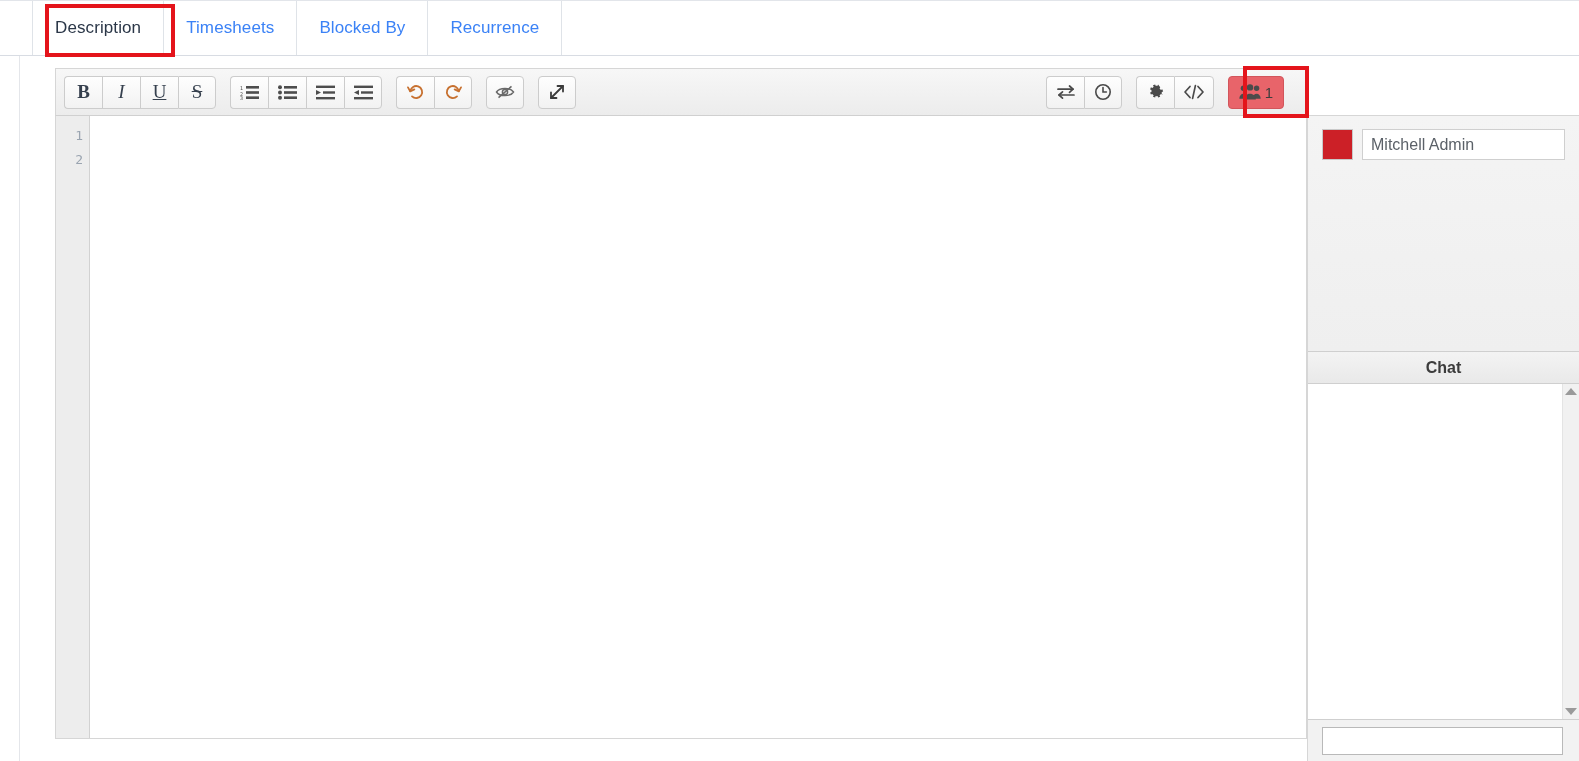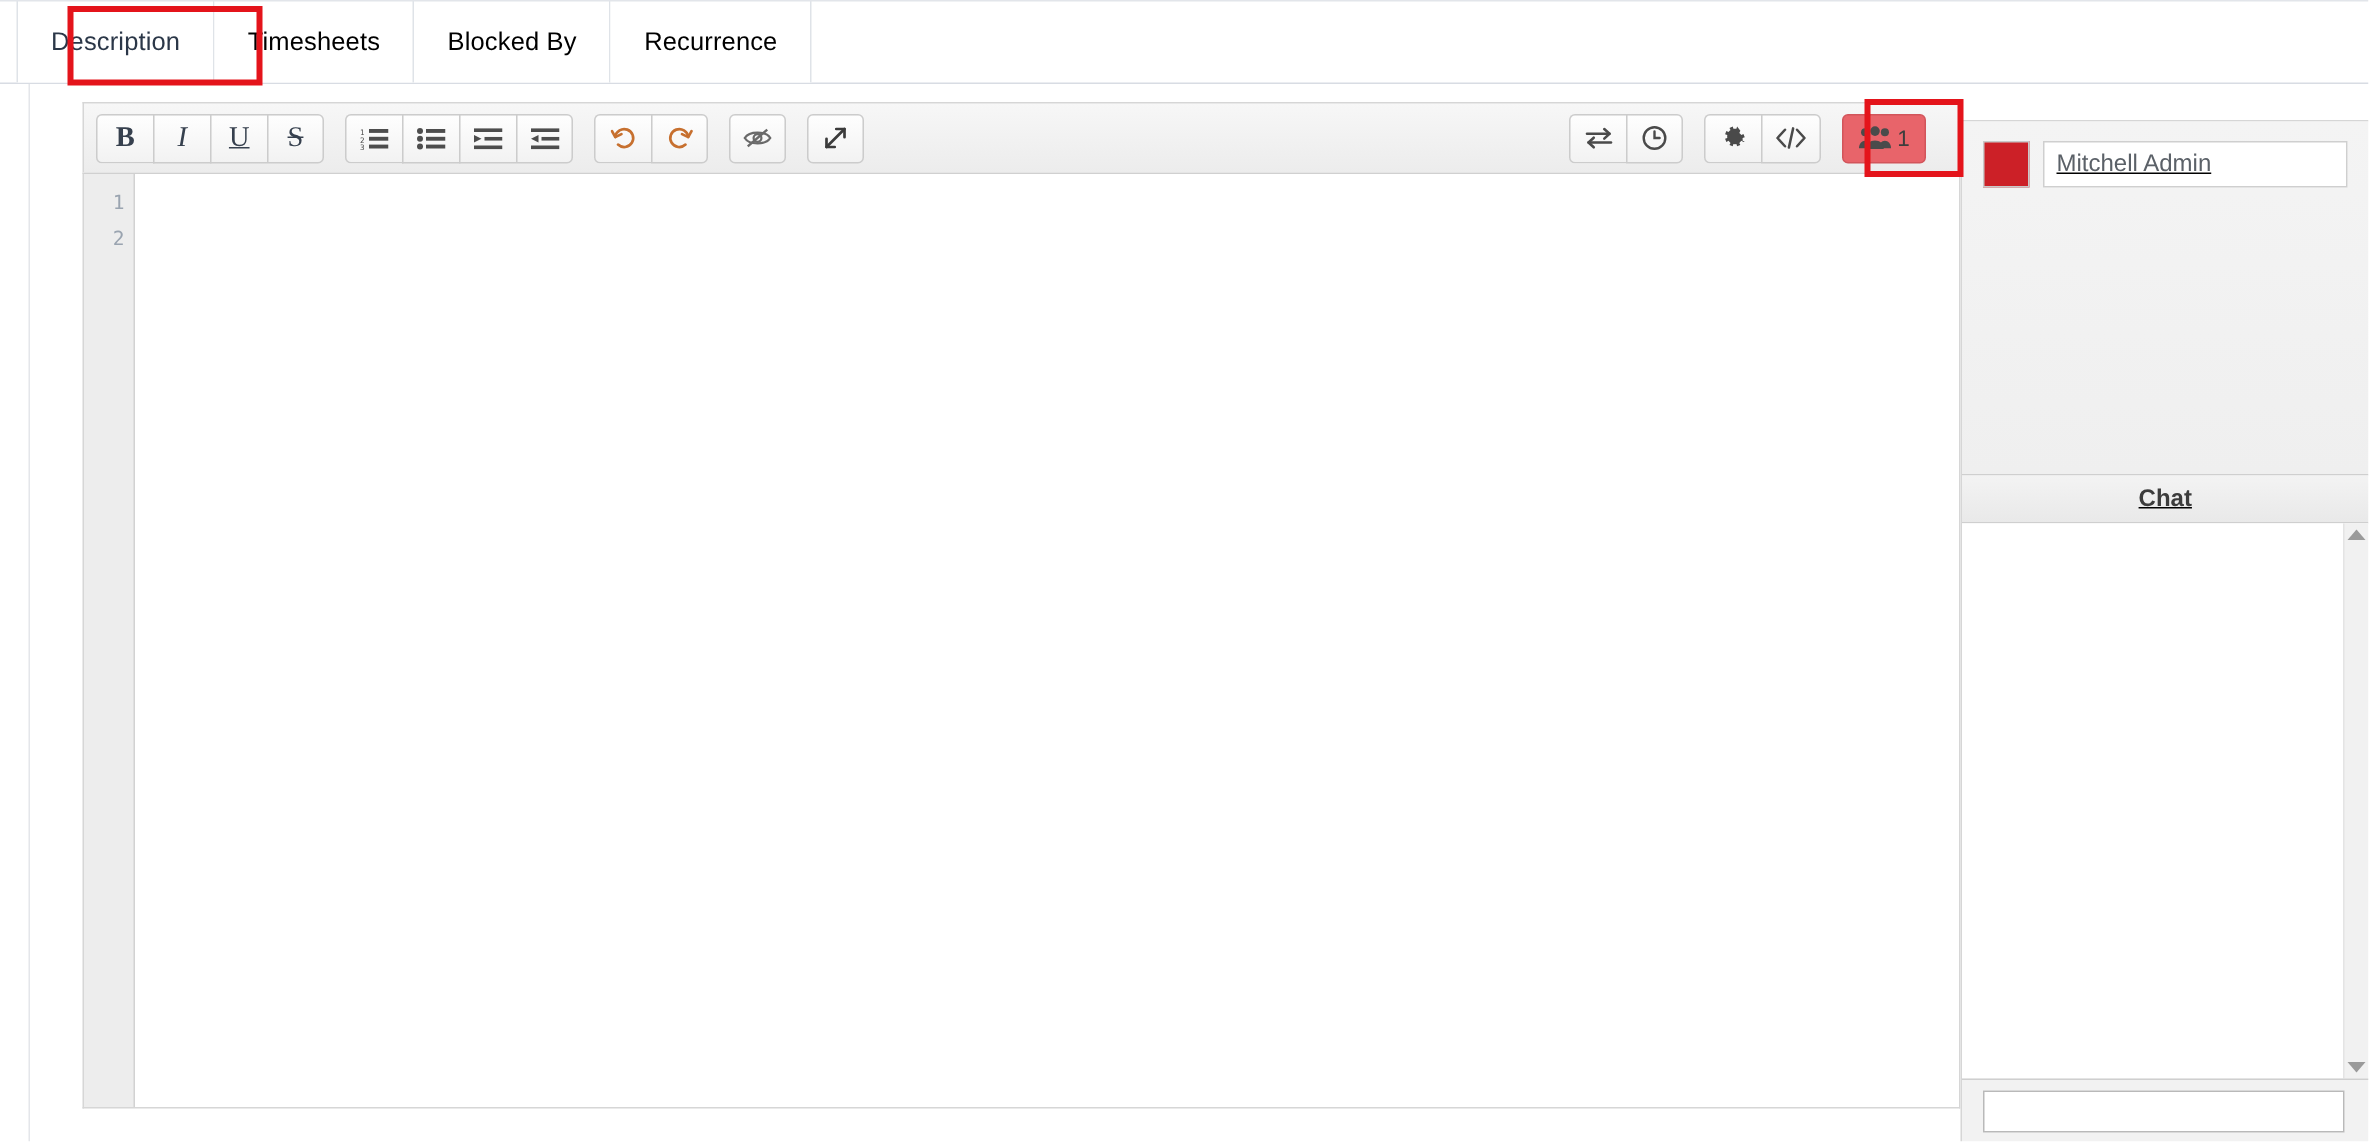--- a/index.html
+++ b/index.html
@@ -12,35 +12,35 @@
   }
 
   
   .tabbar {
     position: relative;
     height: 56px;
     background: #ffffff;
     border-bottom: 1px solid #d8dce3;
     display: flex;
     align-items: stretch;
-    padding-left: 11px;
+    padding-left: 32px;
   }
   .tabbar::before {
     content: "";
     position: absolute;
     left: 0; right: 0; top: 0;
     height: 1px;
     background: #e2e5ea;
   }
   .tab {
     display: flex;
     align-items: center;
     padding: 0 22px;
     font-size: 17px;
-    color: #000000;
+    color: #3b82f6;
     background: #ffffff;
     border-right: 1px solid #dfe3e8;
     cursor: pointer;
     white-space: nowrap;
     letter-spacing: .1px;
   }
   .tab:first-child { border-left: 1px solid #dfe3e8; }
   .tab.active {
     color: #2b3748;
     background: #ffffff;
@@ -161,28 +161,27 @@
     font-family: "DejaVu Sans Mono", monospace;
     font-size: 13px;
     line-height: 24px;
     color: #222;
   }
 
   
   .right-panel {
     width: 272px;
     flex: 0 0 272px;
-    margin: 24px 0 0 0;
+    margin: 59px 0 0 0;
     display: flex;
     flex-direction: column;
     background: #ffffff;
     border-left: 1px solid #d6d6d6;
     border-top: 1px solid #d6d6d6;
     position: relative;
-    text-decoration: underline;
   }
   .users-pane {
     height: 236px;
     background: linear-gradient(#f4f4f4, #efefef);
     border-bottom: 1px solid #cfcfcf;
     padding: 13px 14px;
   }
   .user-row {
     display: flex;
     align-items: center;

